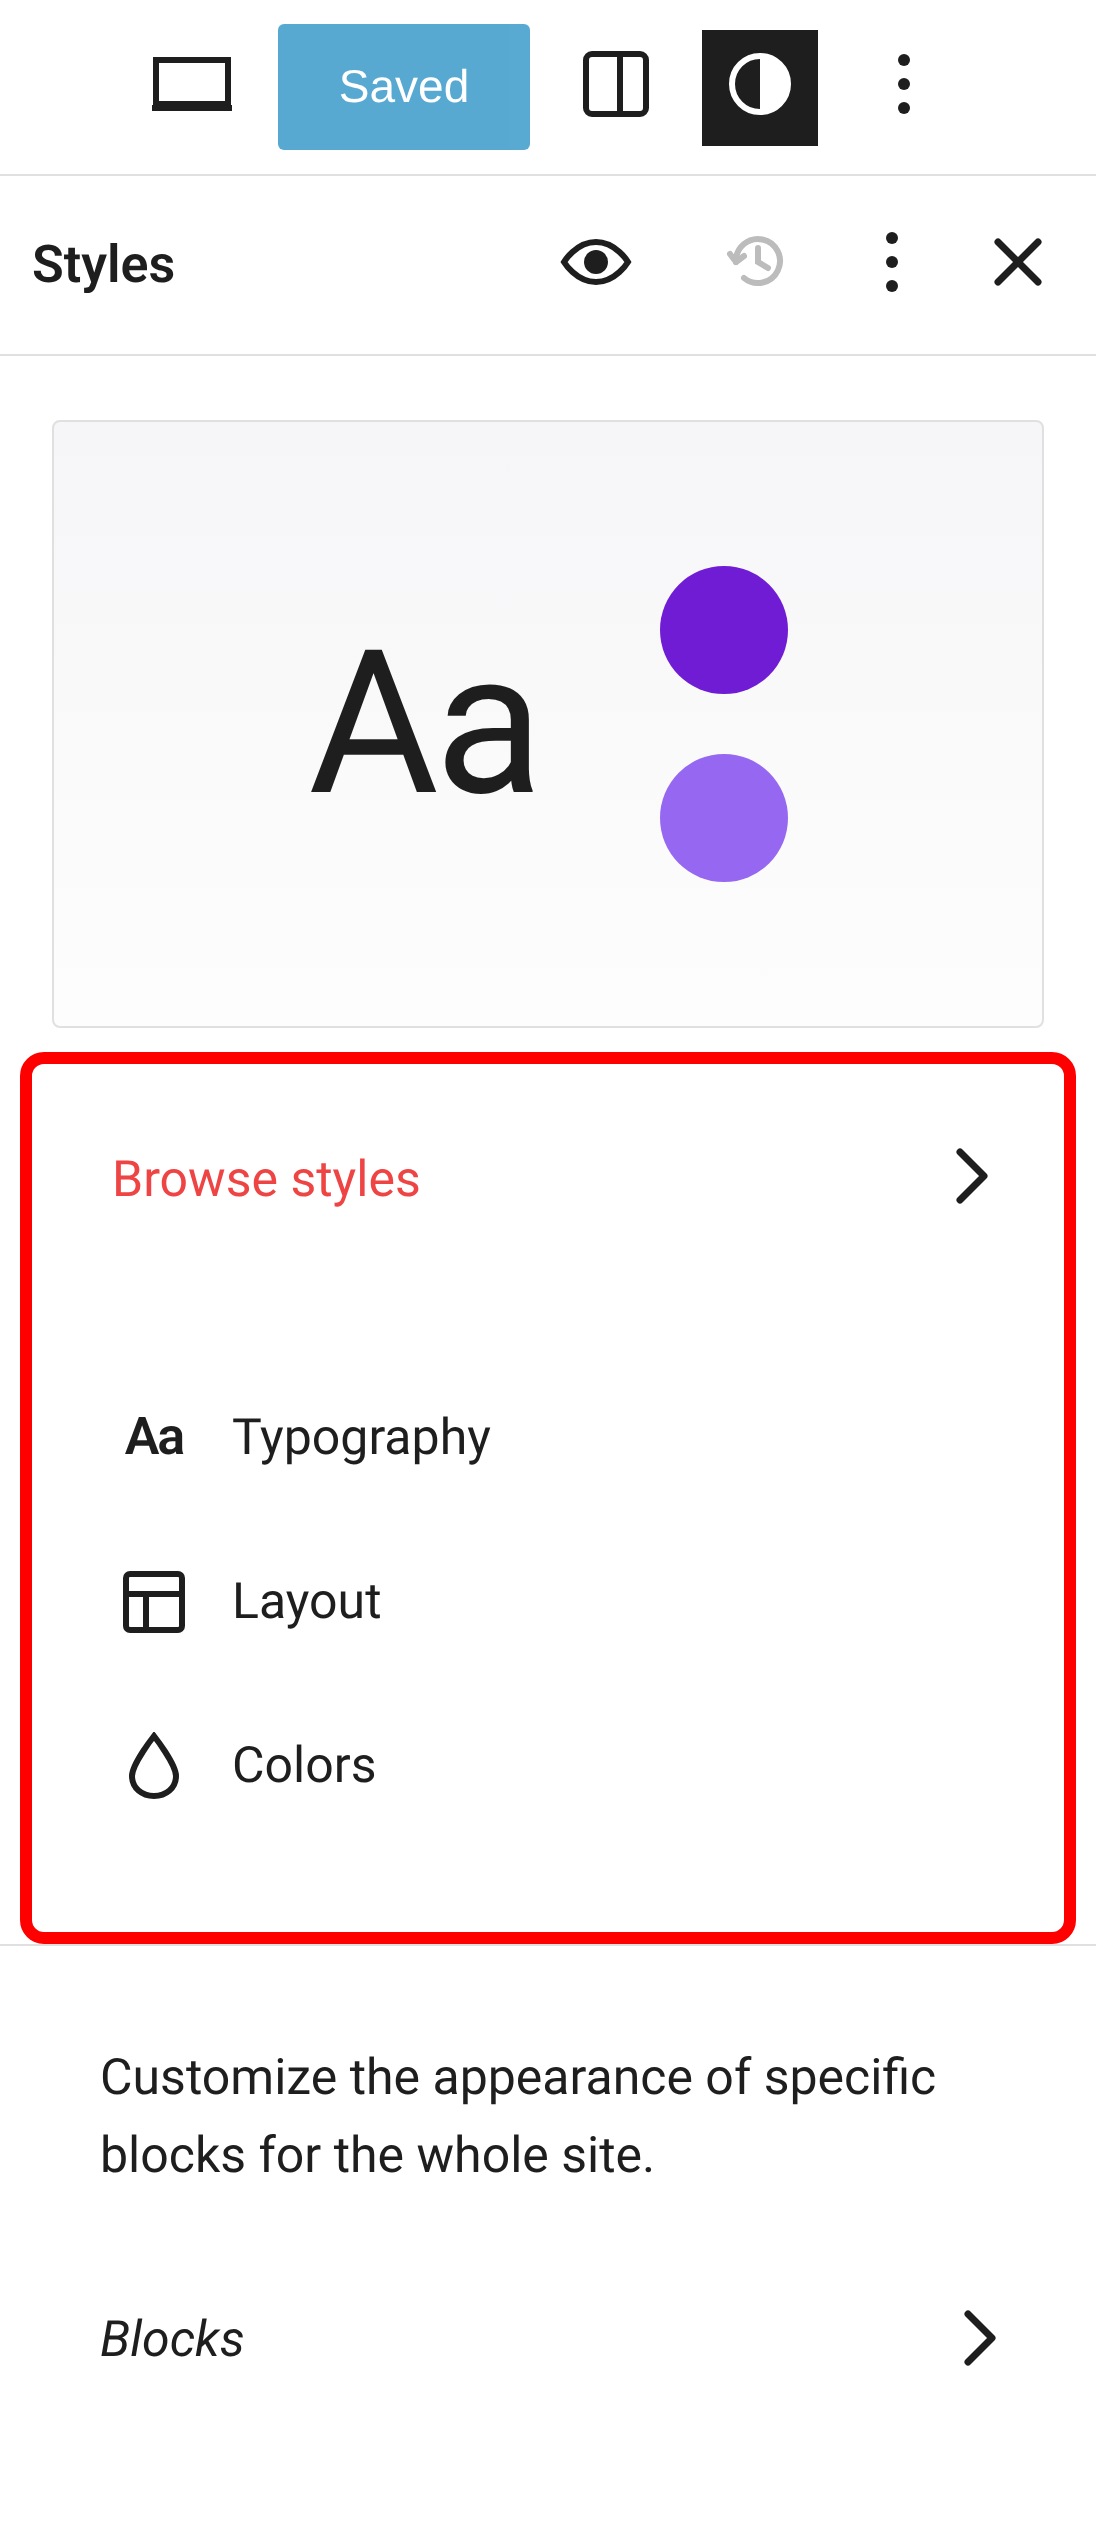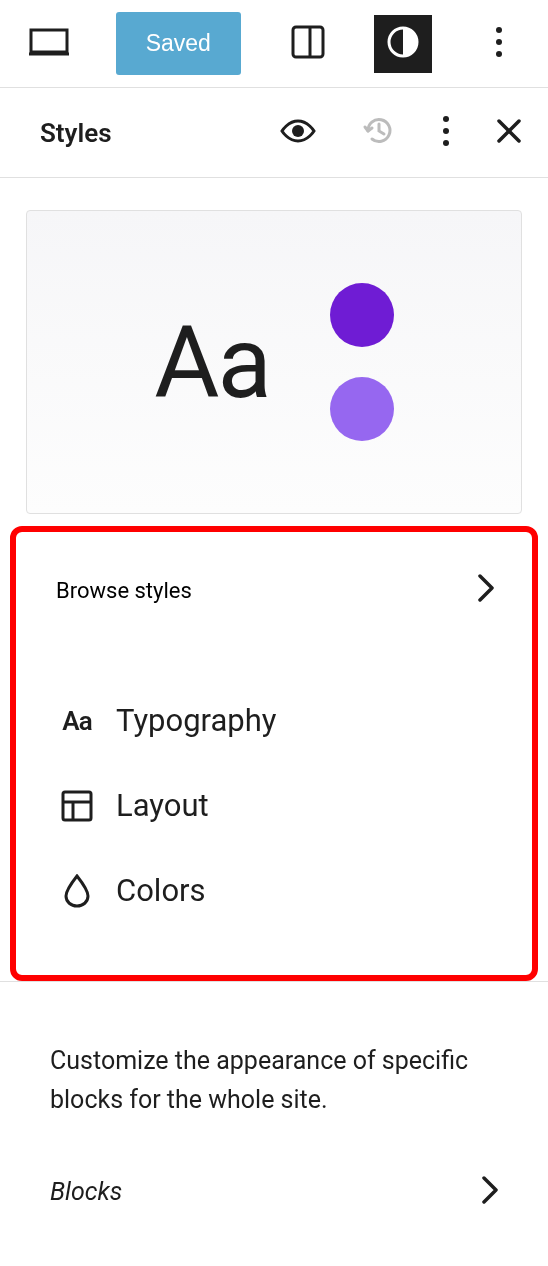--- a/index.html
+++ b/index.html
@@ -13,21 +13,21 @@
       width: 548px;
       color: #1e1e1e;
     }
     
     .top-toolbar {
       display: flex;
       align-items: center;
       padding: 12px 20px;
       gap: 14px;
       border-bottom: 1px solid #e0e0e0;
-      justify-content: space-between;
+      justify-content: center;
     }
     .toolbar-btn {
       width: 58px;
       height: 58px;
       display: flex;
       align-items: center;
       justify-content: center;
       background: transparent;
       border: none;
       cursor: pointer;
@@ -43,21 +43,21 @@
       padding: 18px 30px;
       font-size: 23px;
       font-weight: 400;
       border-radius: 3px;
       cursor: pointer;
     }
     
     .panel-header {
       display: flex;
       align-items: center;
-      padding: 22px 22px 22px 40px;
+      padding: 22px 22px 22px 16px;
       border-bottom: 1px solid #e0e0e0;
     }
     .panel-title {
       font-size: 26px;
       font-weight: 600;
       flex: 0 0 auto;
     }
     .panel-header-actions {
       display: flex;
       align-items: center;
@@ -115,23 +115,23 @@
       padding: 26px 20px 42px 20px;
     }
     .browse-row {
       display: flex;
       align-items: center;
       justify-content: space-between;
       padding: 16px 18px 16px 20px;
       cursor: pointer;
     }
     .browse-label {
-      font-size: 22px;
-      font-weight: 400;
-      color: #000000;
+      font-size: 25px;
+      font-weight: 400;
+      color: #ef4444;
     }
     .options-list {
       margin-top: 56px;
     }
     .option-item {
       display: flex;
       align-items: center;
       gap: 22px;
       padding: 24px 24px;
       cursor: pointer;
@@ -143,28 +143,28 @@
       align-items: center;
       justify-content: center;
       flex-shrink: 0;
     }
     .option-icon-aa {
       font-size: 26px;
       font-weight: 600;
       letter-spacing: -1px;
     }
     .option-label {
-      font-size: 31px;
+      font-size: 25px;
       font-weight: 400;
       color: #1e1e1e;
     }
     
     .blocks-section {
       border-top: 1px solid #e0e0e0;
-      padding: 60px 50px 24px 50px;
+      padding: 48px 50px 24px 50px;
     }
     .blocks-description {
       font-size: 25px;
       line-height: 1.55;
       color: #1e1e1e;
       margin-bottom: 56px;
     }
     .blocks-row {
       display: flex;
       align-items: center;

